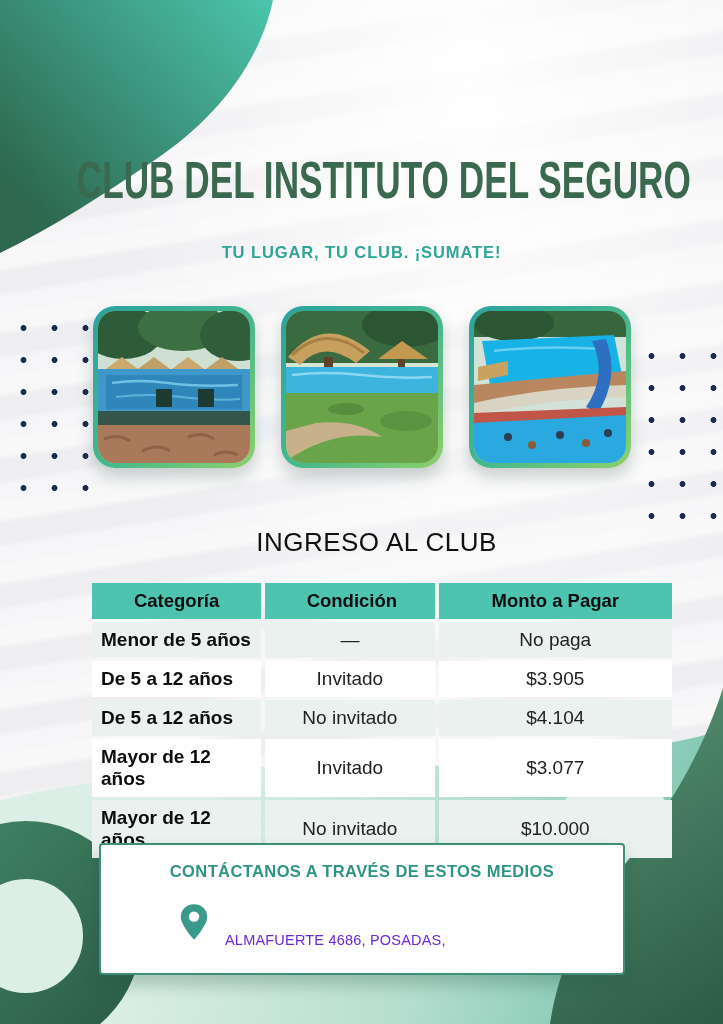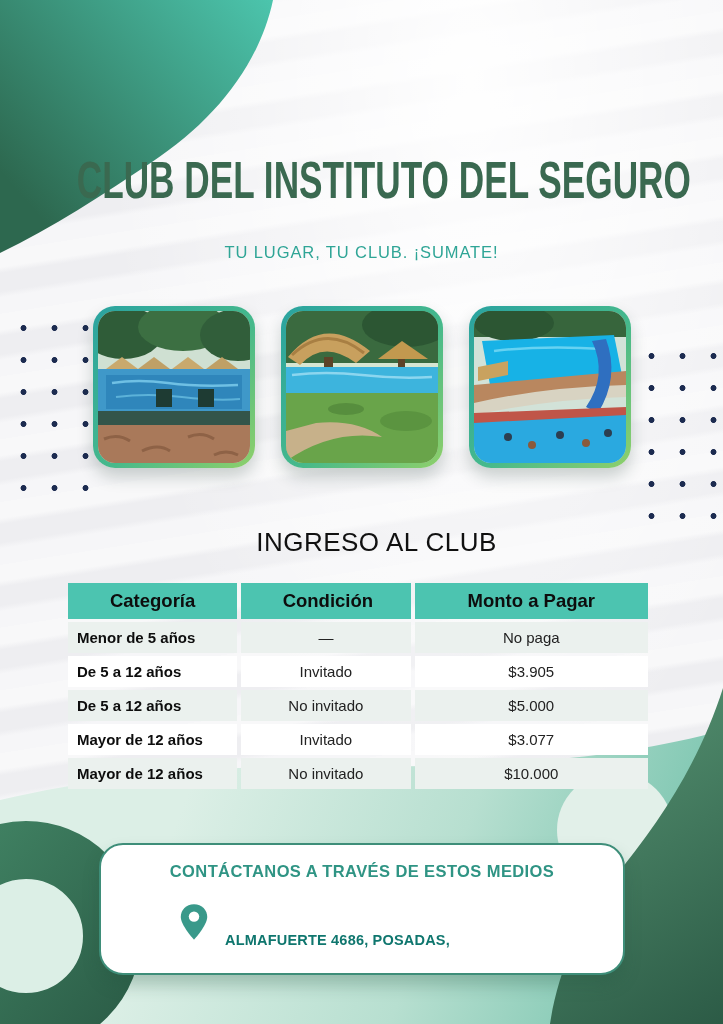--- a/index.html
+++ b/index.html
@@ -21,53 +21,53 @@
     background-image:radial-gradient(circle,#1c2b50 2.6px,rgba(28,43,80,0) 3.3px);
     background-size:31px 32px;background-position:6px 6px;}
   .dots-left{left:2px;top:306px;}
   .dots-right{left:630px;top:334px;}
   .bottom-decor{position:absolute;left:0;top:680px;width:723px;height:344px;z-index:0;}
   
   .title{position:absolute;top:150px;left:0;width:723px;text-align:center;z-index:2;
     color:#3a6950;font-size:44px;font-weight:700;line-height:62px;white-space:nowrap;margin:0;}
   .title-inner{display:inline-block;transform:scale(.8,1.16);letter-spacing:0;}
   .subtitle{position:absolute;top:243px;left:0;width:723px;text-align:center;z-index:2;
-    color:#2fa596;font-size:16.5px;font-weight:400;letter-spacing:.9px;margin:0;}
+    color:#2fa596;font-size:16.5px;font-weight:700;letter-spacing:.9px;margin:0;}
   
   .photos{position:absolute;top:306px;left:0;width:723px;display:flex;justify-content:center;gap:26px;z-index:2;}
   .photo-frame{width:152px;height:152px;padding:5px;border-radius:22px;
     background:linear-gradient(135deg,#2aa3a0 0%,#46b98b 55%,#8fd06a 100%);
     box-shadow:0 9px 16px rgba(30,60,50,.22);}
   .photo-frame svg{display:block;border-radius:17px;}
   
   .section-title{position:absolute;top:512px;left:0;width:723px;text-align:center;z-index:2;
     color:#101010;font-size:26px;font-weight:400;letter-spacing:.5px;margin:15px;}
-  .price-table{position:absolute;top:580px;left:64px;width:588px;z-index:2;
+  .price-table{position:absolute;top:580px;left:88px;width:588px;z-index:2;
     border-collapse:separate;border-spacing:4px 3px;}
   .price-table th{background:#4cc4b0;color:#0d0d0d;font-size:18.5px;font-weight:700;
     padding:7px 4px;text-align:center;}
-  .price-table td{font-size:15px;color:#222;padding:7px 6px;text-align:center;background:#fff;}
+  .price-table td{font-size:19px;color:#222;padding:7px 6px;text-align:center;background:#fff;}
   .price-table td.cat{font-weight:700;color:#0d0d0d;text-align:left;padding-left:9px;}
   .price-table tbody tr:nth-child(odd) td{background:#ebf1ee;}
   .price-table th.col-cat{width:29%;}
   .price-table th.col-cond{width:29%;padding-left:8px;}
   .price-table th.col-monto{width:40%;margin-top:16px;}
   
   .contact-card{position:absolute;top:843px;left:99px;width:526px;height:132px;z-index:2;
-    background:#fff;border:2.5px solid #3e8e79;border-radius:24px;
+    background:#fff;border:2.5px solid #3e8e79;border-radius:4px;
     box-shadow:0 10px 16px rgba(35,85,65,.28);box-sizing:border-box;}
   .contact-title{margin:17px 0 0 0;text-align:center;color:#2f9484;
     font-size:16.5px;font-weight:800;letter-spacing:.4px;}
   .contact-row{display:flex;align-items:center;margin:17px 0 0 38px;}
   .phone-group{display:flex;align-items:center;gap:14px;}
   .phone-circle{width:38px;height:38px;border:2.5px solid #39998a;border-radius:50%;
     display:flex;align-items:center;justify-content:center;box-sizing:border-box;flex:0 0 auto;}
   .phone-number{color:#39998a;font-size:18px;font-weight:800;letter-spacing:.3px;white-space:nowrap;}
   .address-group{display:flex;align-items:center;gap:12px;margin-left:36px;}
-  .address-text{color:#0f766e;font-size:14.5px;font-weight:700;line-height:20px;letter-spacing:.2px;margin-top:32px;}
+  .address-text{color:#6d28d9;font-size:14.5px;font-weight:400;line-height:20px;letter-spacing:.2px;margin-top:32px;}
   .address-text span{display:block;}
 </style>
 </head>
 <body>
 
 <div class="page">
 
   <div class="blob-topleft">
     <svg width="300" height="262" viewBox="0 0 300 262">
       <defs>
@@ -191,21 +191,21 @@
         <td>No paga</td>
       </tr>
       <tr>
         <td class="cat">De 5 a 12 años</td>
         <td>Invitado</td>
         <td>$3.905</td>
       </tr>
       <tr>
         <td class="cat">De 5 a 12 años</td>
         <td>No invitado</td>
-        <td>$5.000</td>
+        <td>$4.104</td>
       </tr>
       <tr>
         <td class="cat">Mayor de 12 años</td>
         <td>Invitado</td>
         <td>$3.077</td>
       </tr>
       <tr>
         <td class="cat">Mayor de 12 años</td>
         <td>No invitado</td>
         <td>$10.000</td>

